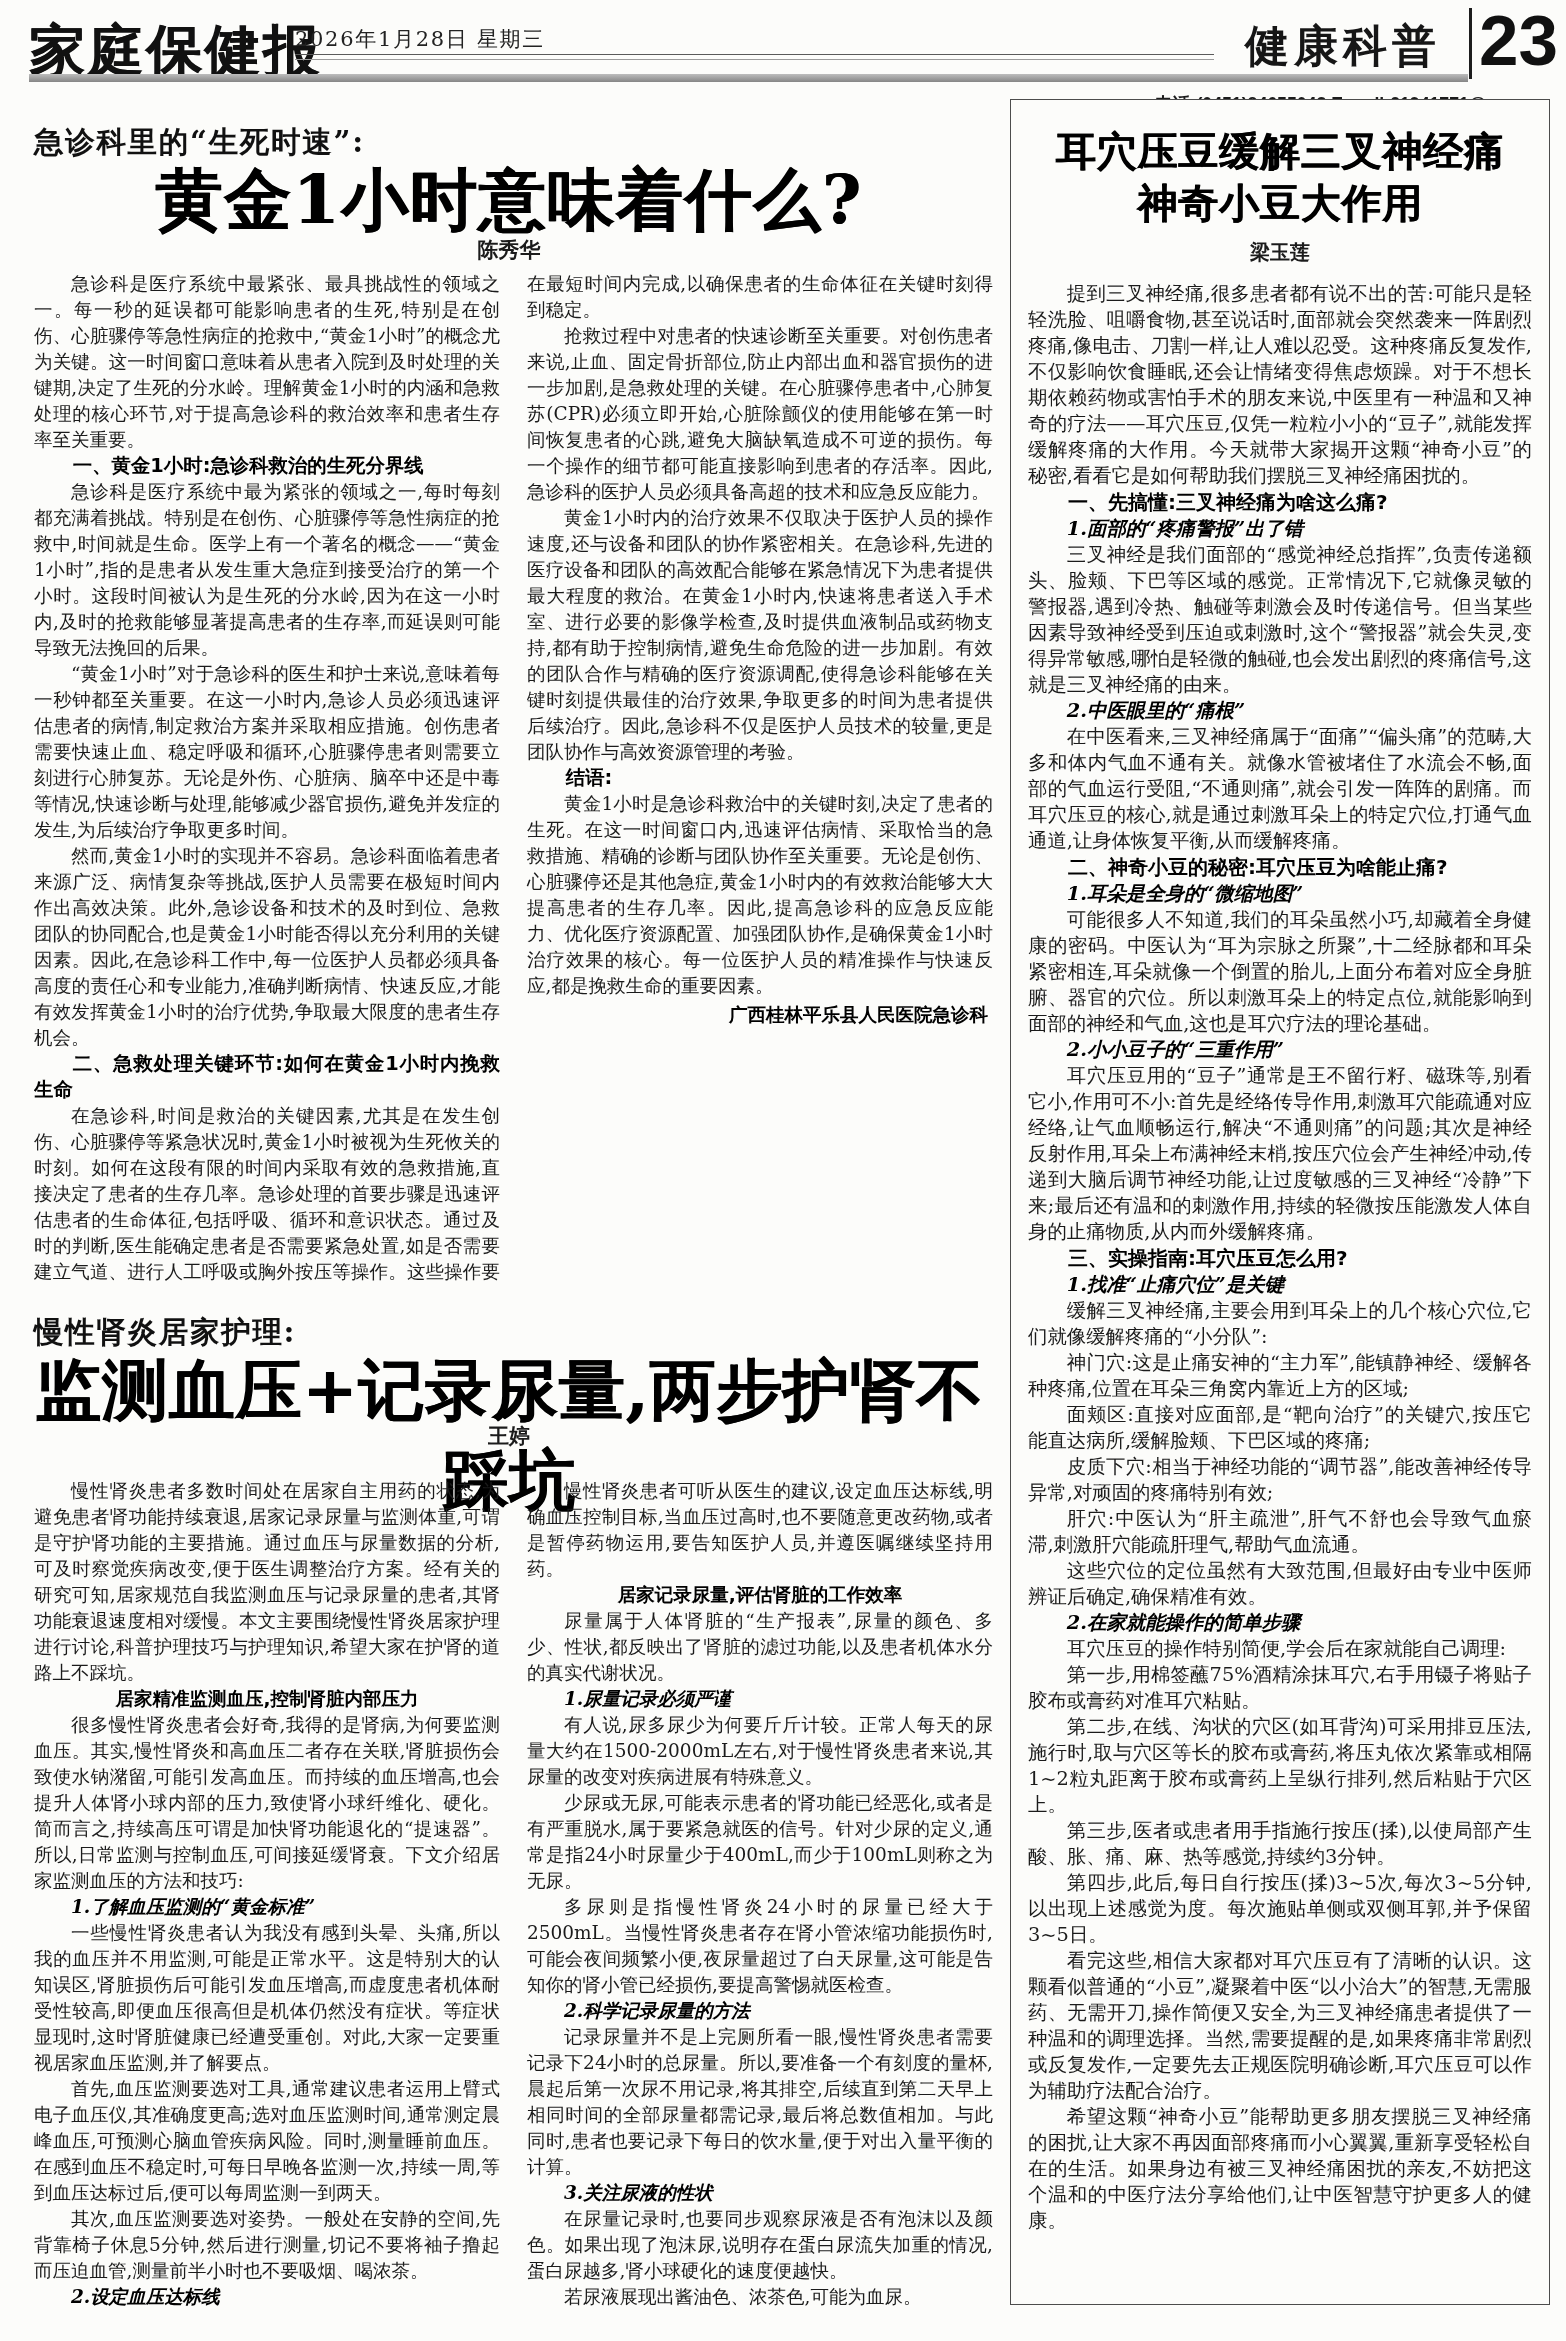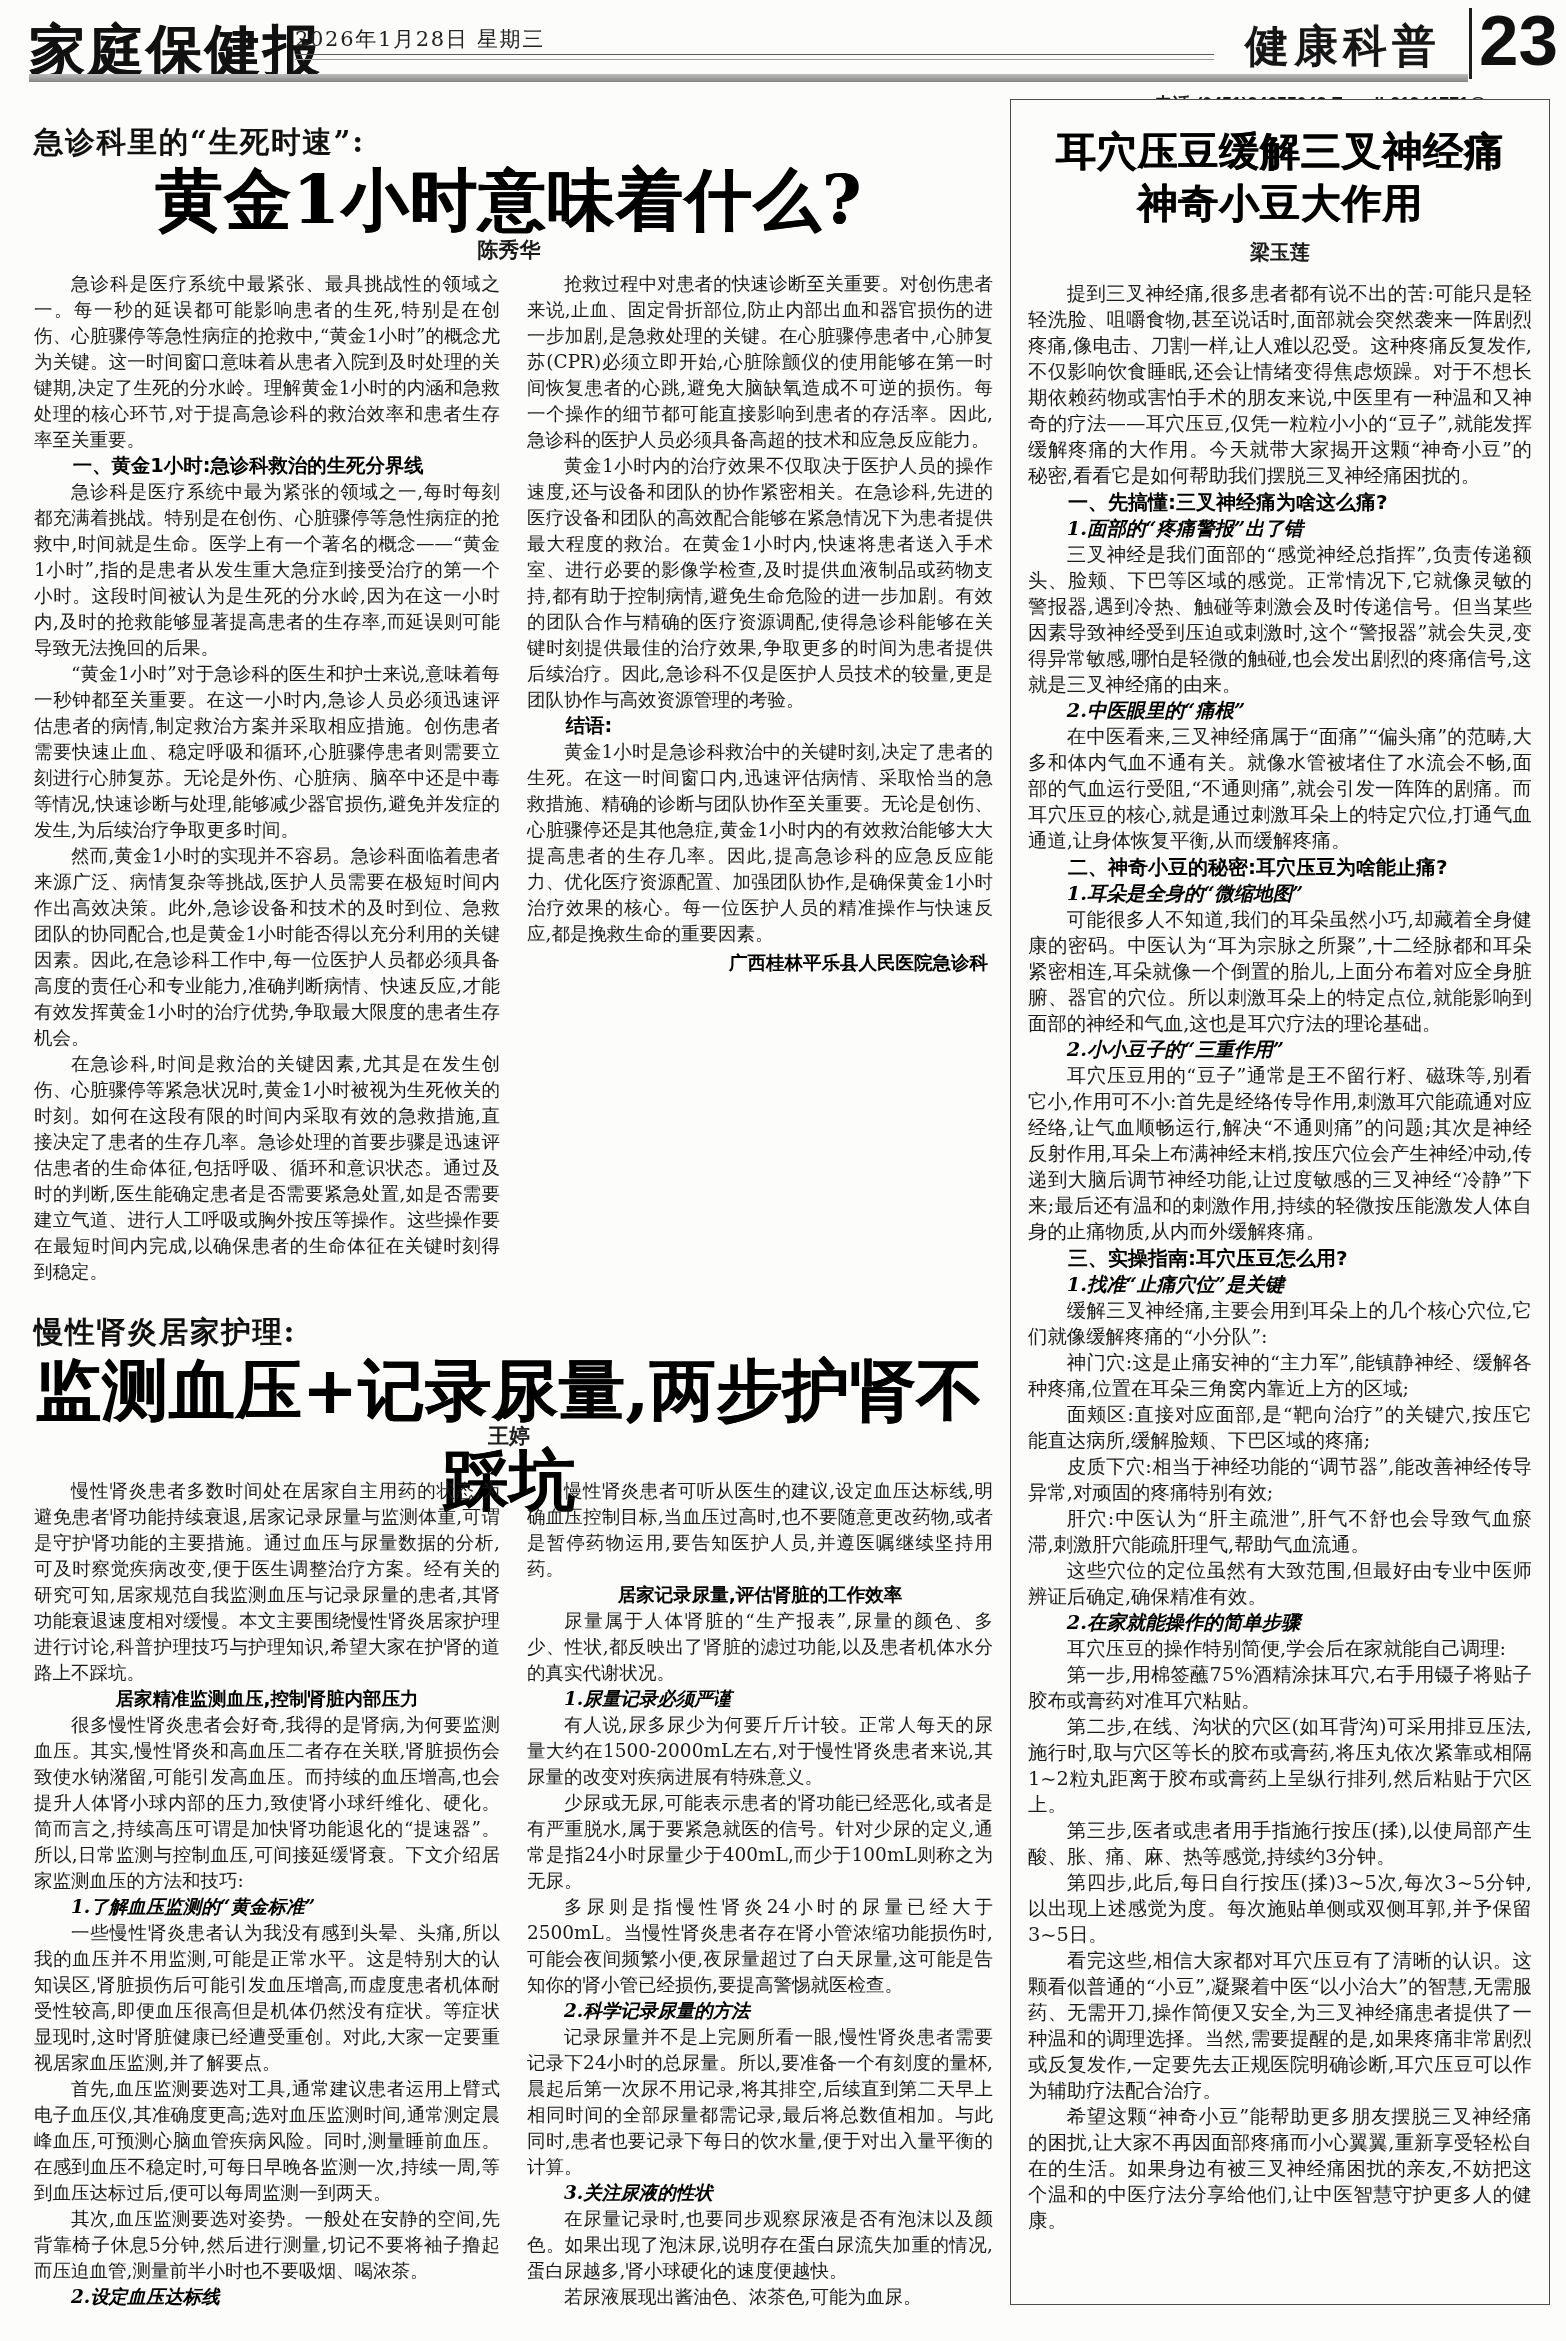--- a/index.html
+++ b/index.html
@@ -93,20 +93,21 @@
 
   <div class="a1-kicker">急诊科里的“生死时速”:</div>
   <div class="a1-title">黄金1小时意味着什么?</div>
   <div class="a1-author">陈秀华</div>
   <div class="a1-body body-flow">
     <p class="para">急诊科是医疗系统中最紧张、最具挑战性的领域之一。每一秒的延误都可能影响患者的生死,特别是在创伤、心脏骤停等急性病症的抢救中,“黄金1小时”的概念尤为关键。这一时间窗口意味着从患者入院到及时处理的关键期,决定了生死的分水岭。理解黄金1小时的内涵和急救处理的核心环节,对于提高急诊科的救治效率和患者生存率至关重要。</p>
     <p class="sect-head">一、黄金1小时:急诊科救治的生死分界线</p>
     <p class="para">急诊科是医疗系统中最为紧张的领域之一,每时每刻都充满着挑战。特别是在创伤、心脏骤停等急性病症的抢救中,时间就是生命。医学上有一个著名的概念——“黄金1小时”,指的是患者从发生重大急症到接受治疗的第一个小时。这段时间被认为是生死的分水岭,因为在这一小时内,及时的抢救能够显著提高患者的生存率,而延误则可能导致无法挽回的后果。</p>
     <p class="para">“黄金1小时”对于急诊科的医生和护士来说,意味着每一秒钟都至关重要。在这一小时内,急诊人员必须迅速评估患者的病情,制定救治方案并采取相应措施。创伤患者需要快速止血、稳定呼吸和循环,心脏骤停患者则需要立刻进行心肺复苏。无论是外伤、心脏病、脑卒中还是中毒等情况,快速诊断与处理,能够减少器官损伤,避免并发症的发生,为后续治疗争取更多时间。</p>
     <p class="para">然而,黄金1小时的实现并不容易。急诊科面临着患者来源广泛、病情复杂等挑战,医护人员需要在极短时间内作出高效决策。此外,急诊设备和技术的及时到位、急救团队的协同配合,也是黄金1小时能否得以充分利用的关键因素。因此,在急诊科工作中,每一位医护人员都必须具备高度的责任心和专业能力,准确判断病情、快速反应,才能有效发挥黄金1小时的治疗优势,争取最大限度的患者生存机会。</p>
+    <p class="sect-head">二、急救处理关键环节:如何在黄金1小时内挽救生命</p>
     <p class="para">在急诊科,时间是救治的关键因素,尤其是在发生创伤、心脏骤停等紧急状况时,黄金1小时被视为生死攸关的时刻。如何在这段有限的时间内采取有效的急救措施,直接决定了患者的生存几率。急诊处理的首要步骤是迅速评估患者的生命体征,包括呼吸、循环和意识状态。通过及时的判断,医生能确定患者是否需要紧急处置,如是否需要建立气道、进行人工呼吸或胸外按压等操作。这些操作要在最短时间内完成,以确保患者的生命体征在关键时刻得到稳定。</p>
     <p class="para">抢救过程中对患者的快速诊断至关重要。对创伤患者来说,止血、固定骨折部位,防止内部出血和器官损伤的进一步加剧,是急救处理的关键。在心脏骤停患者中,心肺复苏(CPR)必须立即开始,心脏除颤仪的使用能够在第一时间恢复患者的心跳,避免大脑缺氧造成不可逆的损伤。每一个操作的细节都可能直接影响到患者的存活率。因此,急诊科的医护人员必须具备高超的技术和应急反应能力。</p>
     <p class="para">黄金1小时内的治疗效果不仅取决于医护人员的操作速度,还与设备和团队的协作紧密相关。在急诊科,先进的医疗设备和团队的高效配合能够在紧急情况下为患者提供最大程度的救治。在黄金1小时内,快速将患者送入手术室、进行必要的影像学检查,及时提供血液制品或药物支持,都有助于控制病情,避免生命危险的进一步加剧。有效的团队合作与精确的医疗资源调配,使得急诊科能够在关键时刻提供最佳的治疗效果,争取更多的时间为患者提供后续治疗。因此,急诊科不仅是医护人员技术的较量,更是团队协作与高效资源管理的考验。</p>
     <p class="sect-head">结语:</p>
     <p class="para">黄金1小时是急诊科救治中的关键时刻,决定了患者的生死。在这一时间窗口内,迅速评估病情、采取恰当的急救措施、精确的诊断与团队协作至关重要。无论是创伤、心脏骤停还是其他急症,黄金1小时内的有效救治能够大大提高患者的生存几率。因此,提高急诊科的应急反应能力、优化医疗资源配置、加强团队协作,是确保黄金1小时治疗效果的核心。每一位医护人员的精准操作与快速反应,都是挽救生命的重要因素。</p>
     <p class="attribution">广西桂林平乐县人民医院急诊科</p>
   </div>
 
   <div class="a2-kicker">慢性肾炎居家护理:</div>
   <div class="a2-title">监测血压+记录尿量,两步护肾不踩坑</div>

